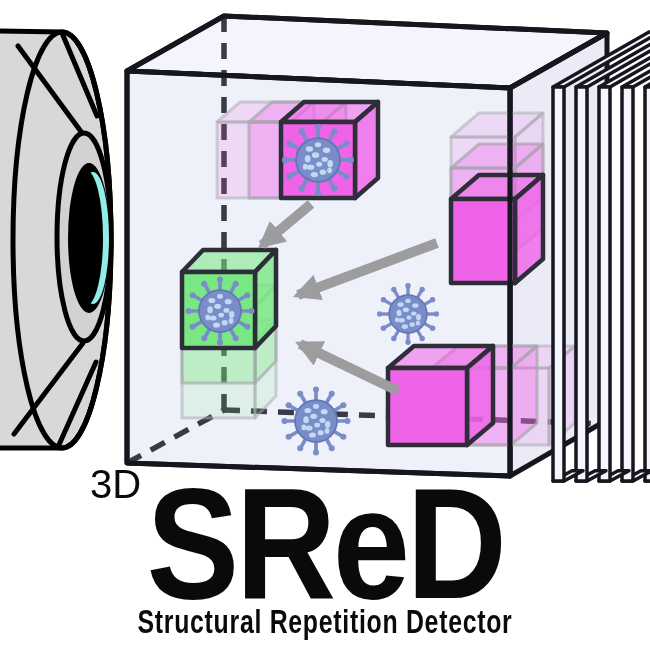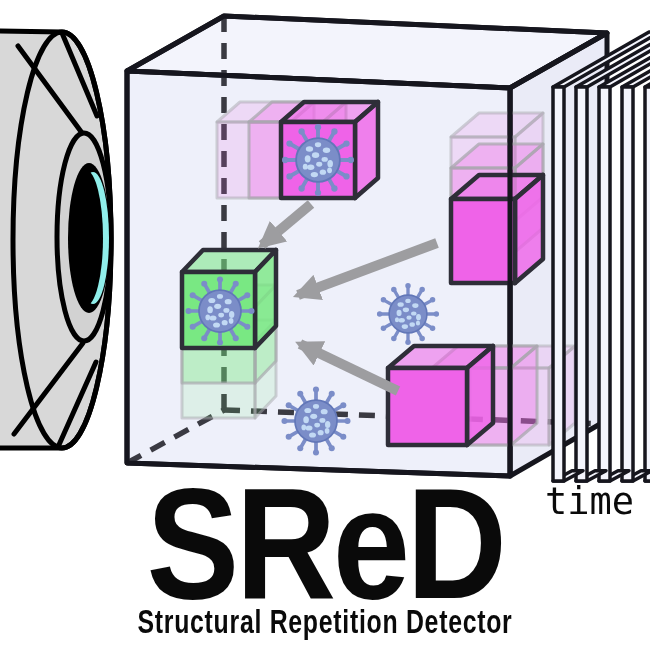--- a/index.html
+++ b/index.html
@@ -219,16 +219,16 @@
       <rect x="553" y="87" width="11" height="394"></rect>
     </g>
   </g>
 
   <g stroke="var(--outline)" stroke-width="5" stroke-linejoin="round" fill="none">
     <polygon points="127,71 510,88 510,476 127,463"></polygon>
     <polyline points="127,71 224,16 607,33 510,88"></polyline>
   </g>
 </svg>
 
-<div class="axis-label label-time">time</div>
+<div class="axis-label label-3d">3D</div>
 <div class="title">SReD</div>
 <div class="subtitle">Structural Repetition Detector</div>
 </div>
 
 </body></html>

